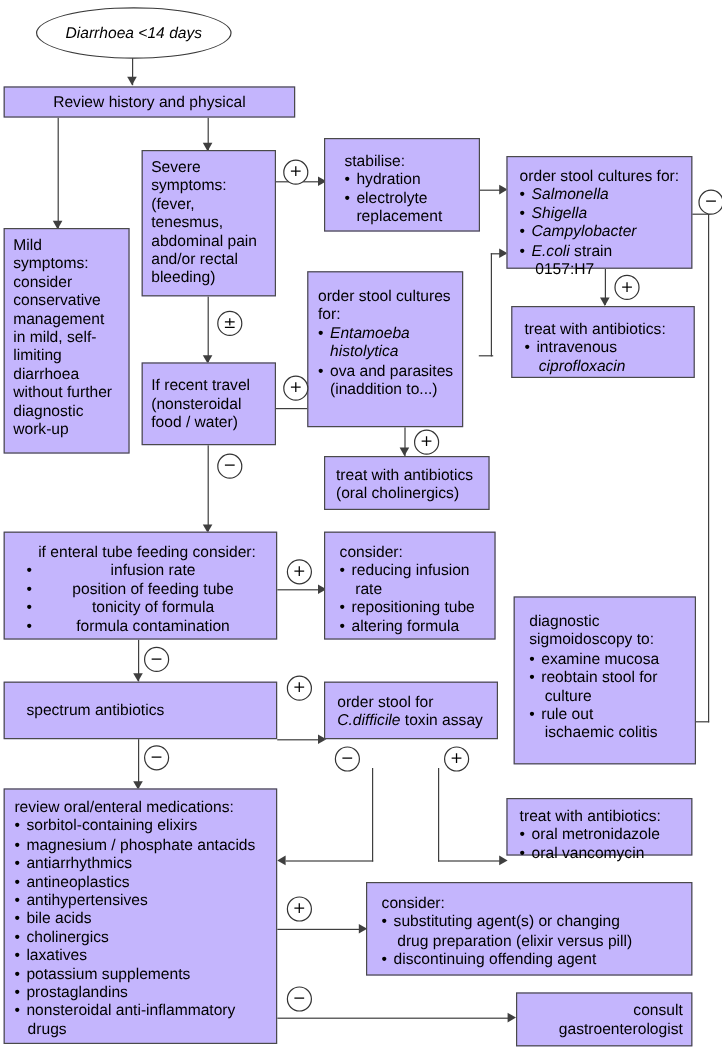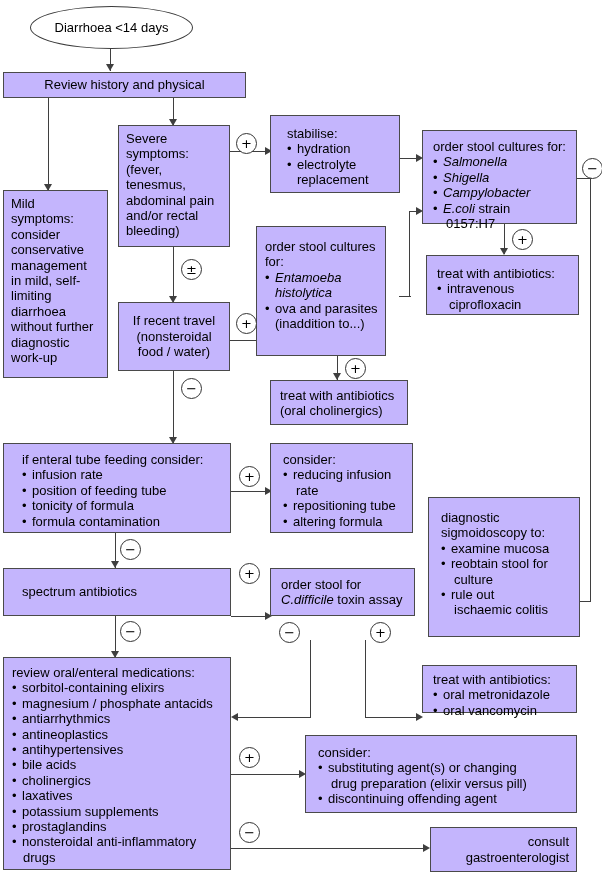--- a/index.html
+++ b/index.html
@@ -163,21 +163,21 @@
   <div class="ln lnv" style="left:365px;top:640px;height:78px;"></div>
   <div class="ln lnh" style="left:365px;top:717px;width:55px;"></div>
   <div class="arrow arr-r" style="left:416px;top:713px;"></div>
 
   <div class="ln lnh" style="left:231px;top:774px;width:72px;"></div>
   <div class="arrow arr-r" style="left:299px;top:770px;"></div>
 
   <div class="ln lnh" style="left:231px;top:848px;width:196px;"></div>
   <div class="arrow arr-r" style="left:423px;top:844px;"></div>
 
-  <div class="terminator" style="left:30px;top:6px;width:163px;height:43px;">
+  <div class="terminator" style="left:30px;top:6px;width:163px;height:43px;font-style:italic;">
     <span>Diarrhoea &lt;14 days</span>
   </div>
 
   <div class="node center" style="left:3px;top:72px;width:243px;height:26px;">
     <span>Review history and physical</span>
   </div>
 
   <div class="node" style="left:3px;top:190px;width:105px;height:188px;">
     <div>Mild</div>
     <div>symptoms:</div>
@@ -195,21 +195,21 @@
   <div class="node" style="left:118px;top:125px;width:112px;height:122px;">
     <div>Severe</div>
     <div>symptoms:</div>
     <div>(fever,</div>
     <div>tenesmus,</div>
     <div>abdominal pain</div>
     <div>and/or rectal</div>
     <div>bleeding)</div>
   </div>
 
-  <div class="node vcenter" style="left:118px;top:302px;width:112px;height:69px;text-align:center;">
+  <div class="node vcenter" style="left:118px;top:302px;width:112px;height:69px;text-align:left;">
     <div>If recent travel</div>
     <div>(nonsteroidal</div>
     <div>food / water)</div>
   </div>
 
   <div class="node" style="left:270px;top:115px;width:130px;height:78px;padding-left:16px;padding-top:10px;">
     <div class="hdr">stabilise:</div>
     <ul class="bul">
       <li><span>hydration</span></li>
       <li><span>electrolyte replacement</span></li>
@@ -230,30 +230,30 @@
     <div class="hdr">order stool cultures<br>for:</div>
     <ul class="bul">
       <li><span class="it">Entamoeba<br>histolytica</span></li>
       <li><span>ova and parasites<br>(inaddition to...)</span></li>
     </ul>
   </div>
 
   <div class="node" style="left:426px;top:255px;width:153px;height:60px;padding-left:10px;padding-top:10px;">
     <div class="hdr">treat with antibiotics:</div>
     <ul class="bul">
-      <li><span>intravenous<br><span style="display:inline-block;padding-left:2px;">ciprofloxacin</span></span></li>
+      <li><span>intravenous<br><span style="display:inline-block;padding-left:2px;font-style:italic;">ciprofloxacin</span></span></li>
     </ul>
   </div>
 
   <div class="node" style="left:270px;top:380px;width:138px;height:45px;padding-left:9px;padding-top:7px;">
     <div>treat with antibiotics</div>
     <div>(oral cholinergics)</div>
   </div>
 
-  <div class="node" style="left:3px;top:443px;width:228px;height:90px;padding-left:18px;padding-top:8px;">
+  <div class="node" style="left:3px;top:443px;width:228px;height:90px;padding-left:18px;padding-top:8px;text-align:center;">
     <div class="hdr">if enteral tube feeding consider:</div>
     <ul class="bul">
       <li><span>infusion rate</span></li>
       <li><span>position of feeding tube</span></li>
       <li><span>tonicity of formula</span></li>
       <li><span>formula contamination</span></li>
     </ul>
   </div>
 
   <div class="node" style="left:270px;top:443px;width:143px;height:90px;padding-left:12px;padding-top:8px;">

